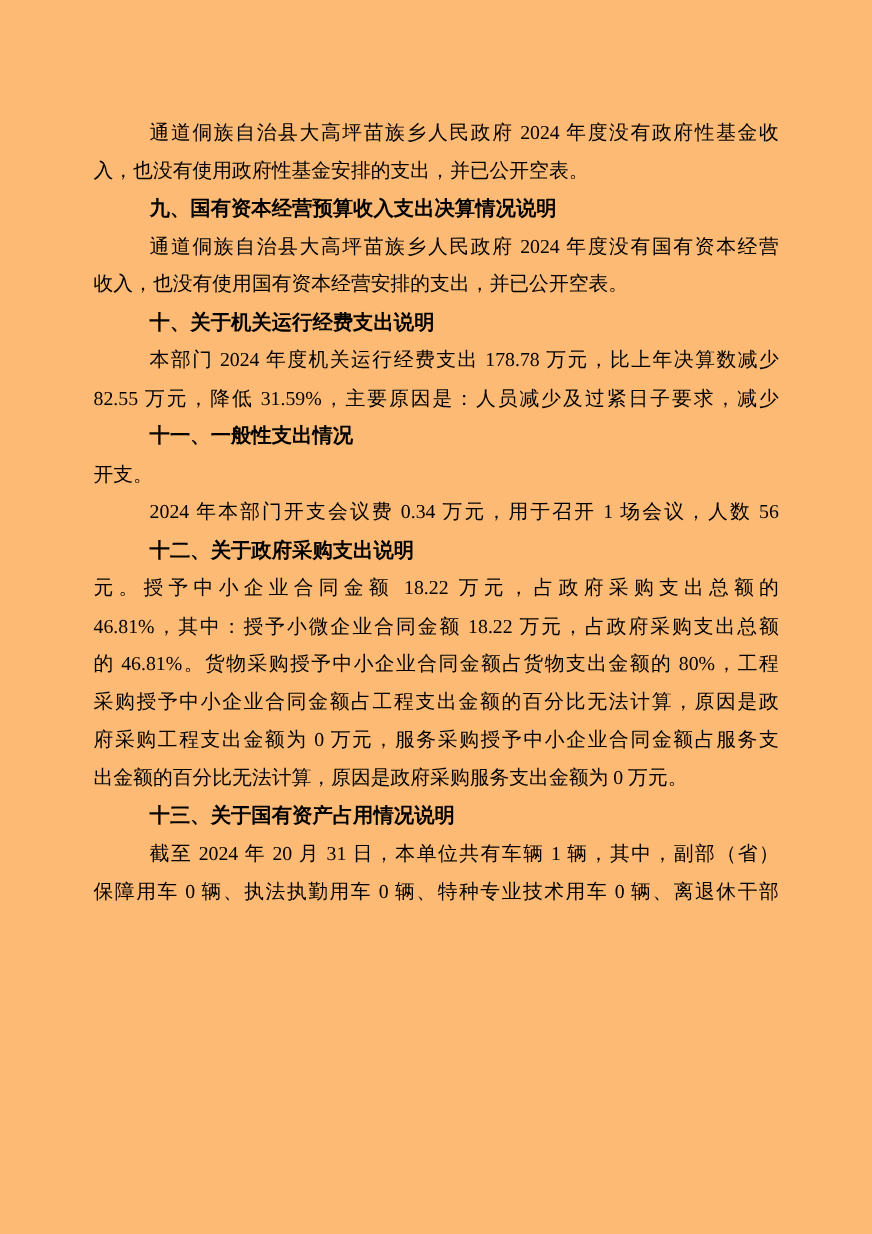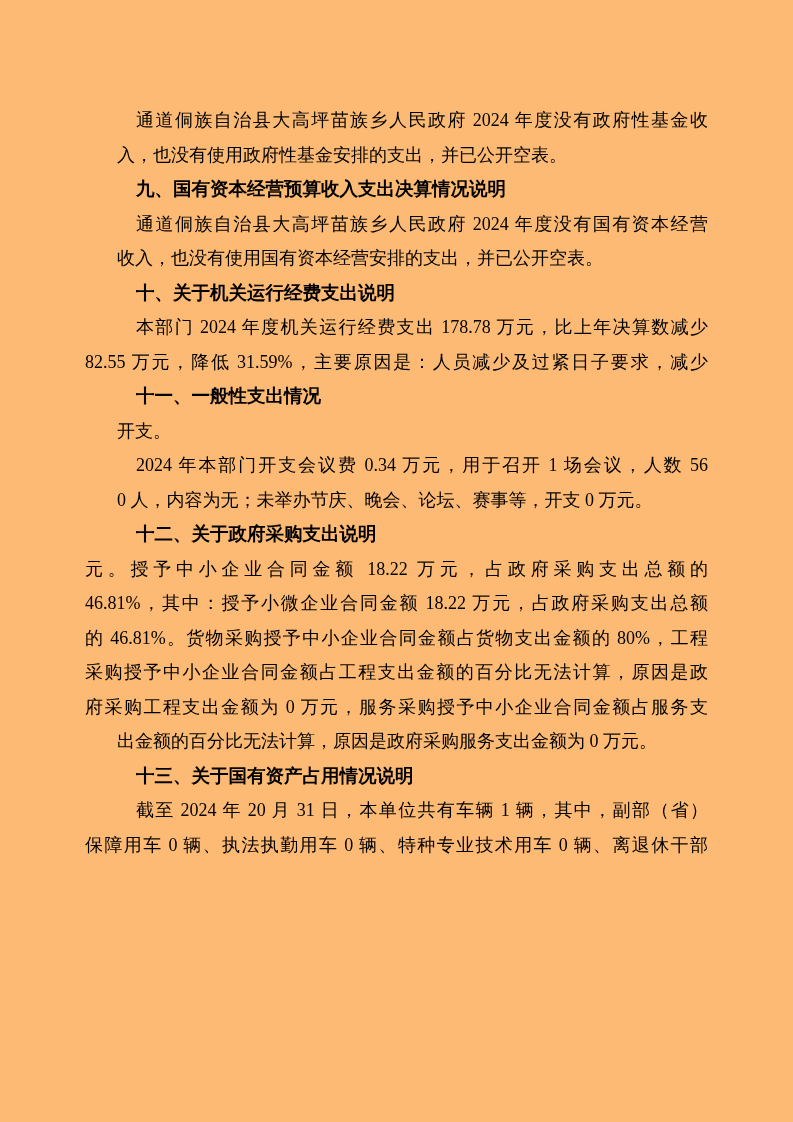--- a/index.html
+++ b/index.html
@@ -32,21 +32,20 @@
   }
   .ln {
     font-size: 18px;
     line-height: 34.5px;
     color: #000000;
     text-align: justify;
     text-align-last: justify;
   }
   .ln.endl {
     text-align-last: left;
-    margin-left: 32px;
   }
   .ln.ind {
     text-indent: 51px;
   }
   .ln.hd {
     font-family: "Liberation Sans", "DejaVu Sans", sans-serif;
     font-weight: 700;
     font-size: 18.5px;
     text-align: center;
     text-align-last: left;
@@ -69,21 +68,20 @@
 
     <div class="ln hd">十、关于机关运行经费支出说明</div>
 
     <div class="ln ind">本部门 2024 年度机关运行经费支出 178.78 万元，比上年决算数减少</div>
     <div class="ln">82.55 万元，降低 31.59%，主要原因是：人员减少及过紧日子要求，减少</div>
     <div class="ln hd">十一、一般性支出情况</div>
 
     <div class="ln endl">开支。</div>
 
     <div class="ln ind">2024 年本部门开支会议费 0.34 万元，用于召开 1 场会议，人数 56</div>
-    <div class="ln endl">0 人，内容为无；未举办节庆、晚会、论坛、赛事等，开支 0 万元。</div>
 
     <div class="ln hd">十二、关于政府采购支出说明</div>
 
     <div class="ln">元。授予中小企业合同金额 18.22 万元，占政府采购支出总额的</div>
     <div class="ln">46.81%，其中：授予小微企业合同金额 18.22 万元，占政府采购支出总额</div>
     <div class="ln">的 46.81%。货物采购授予中小企业合同金额占货物支出金额的 80%，工程</div>
     <div class="ln">采购授予中小企业合同金额占工程支出金额的百分比无法计算，原因是政</div>
     <div class="ln">府采购工程支出金额为 0 万元，服务采购授予中小企业合同金额占服务支</div>
     <div class="ln endl">出金额的百分比无法计算，原因是政府采购服务支出金额为 0 万元。</div>
 

